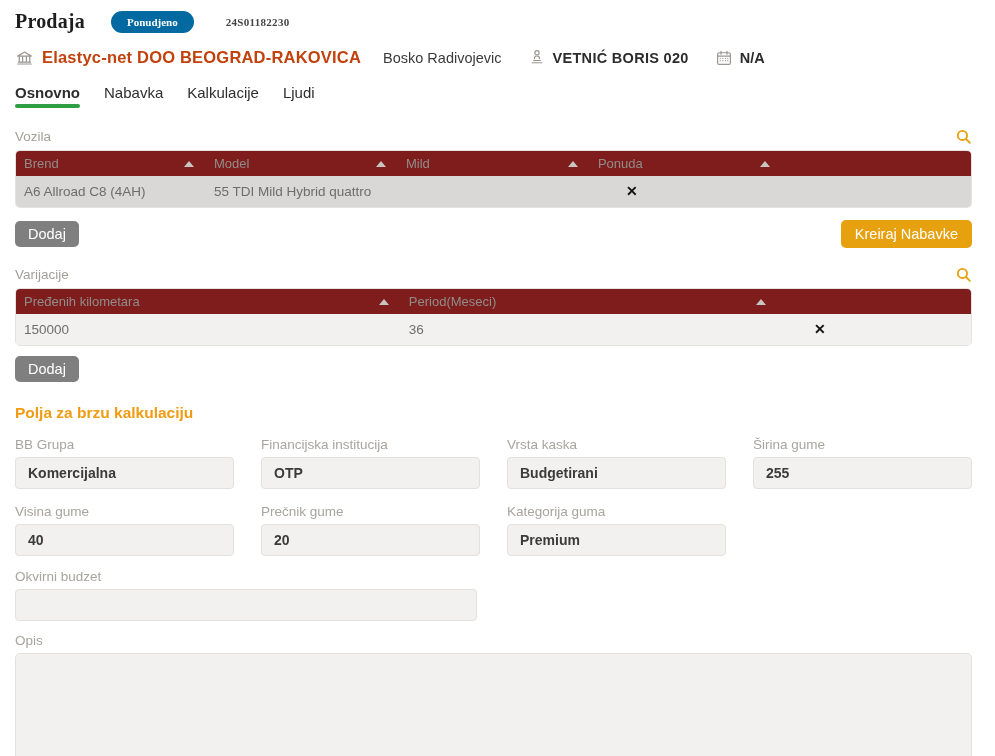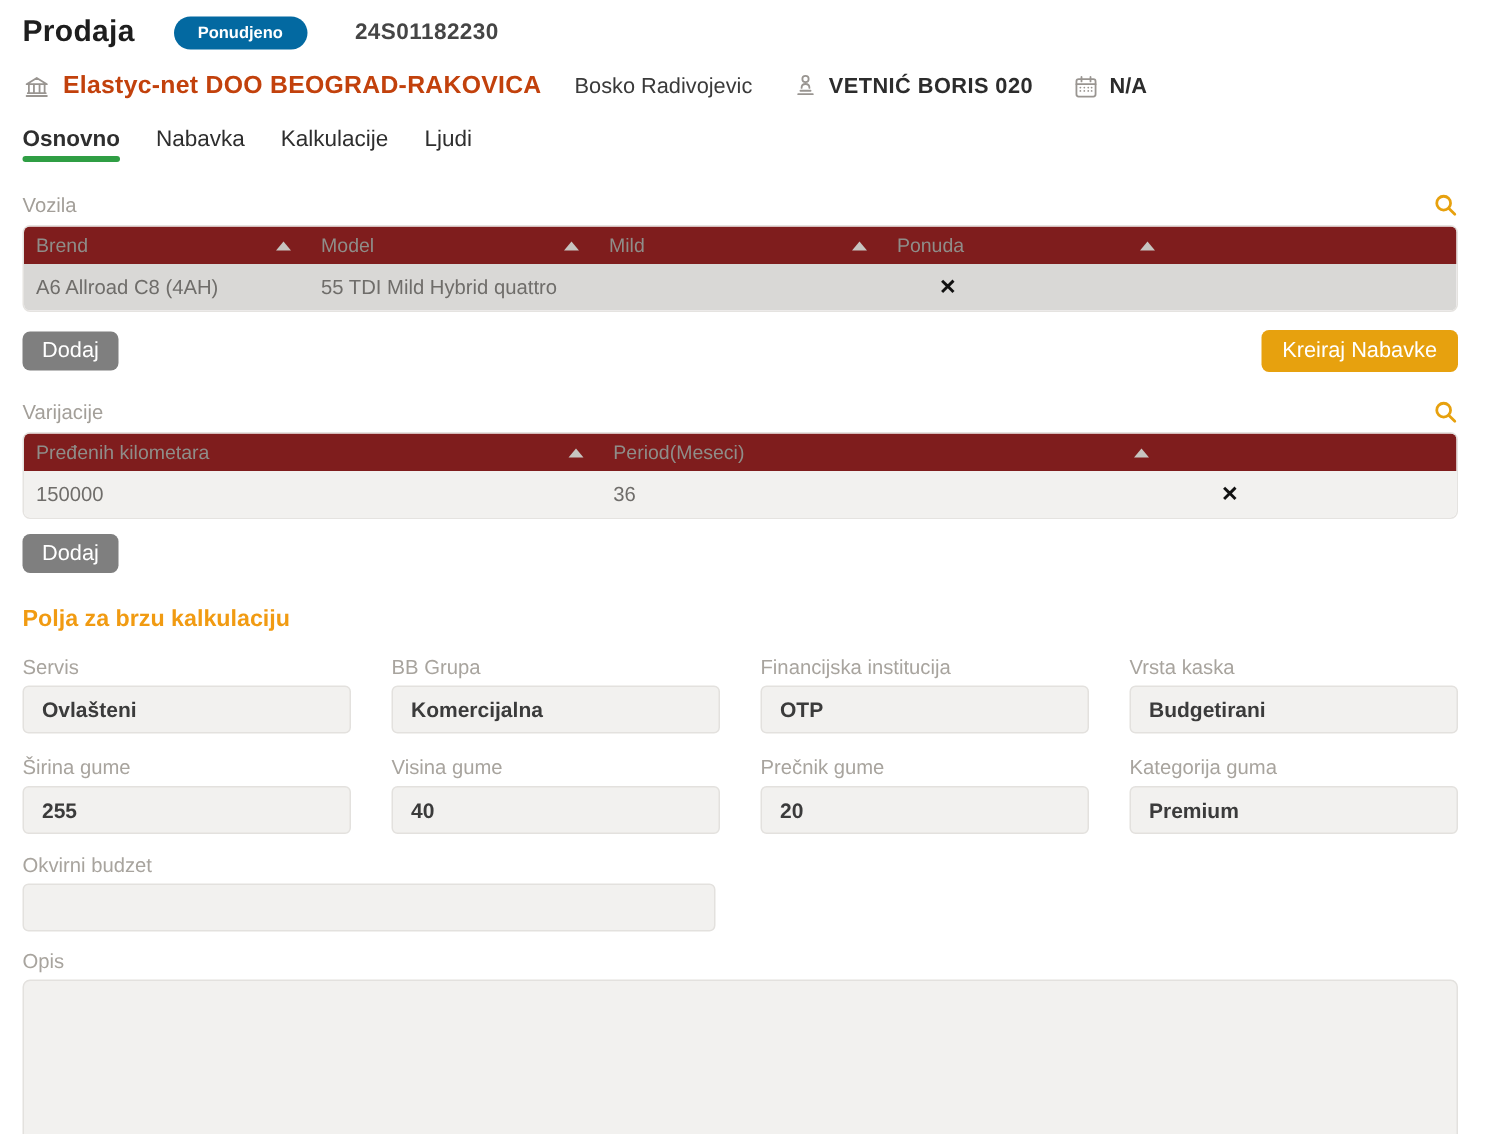--- a/index.html
+++ b/index.html
@@ -7,27 +7,27 @@
   body {
     width: 995px; height: 756px;
     background: #ffffff;
     font-family: "Liberation Sans", "DejaVu Sans", sans-serif;
     color: #3b3b3b;
     overflow: hidden;
   }
   .page { padding: 10px 23px 10px 15px; }
 
   
-  .topbar { display:flex; align-items:center; margin-bottom:15px; }
+  .topbar { display:flex; align-items:center; margin-bottom:15px;font-family:Liberation Serif, serif; }
   .page-title { font-size:20px; font-weight:bold; color:#1e1e1e; margin:0 26px 0 0; letter-spacing:.2px; }
   .status-badge {
     background:#0369a1; color:#fff; font-size:11px; font-weight:600;
     padding:5px 16px; border-radius:999px; margin-right:32px;
   }
-  .ref-number { font-size:15px; color:#454545; font-weight:600; letter-spacing:.3px; }
+  .ref-number { font-size:11px; color:#454545; font-weight:600; letter-spacing:.3px; }
 
   
   .company-bar { display:flex; align-items:center; margin-bottom:17px; }
   .icon { display:inline-flex; align-items:center; justify-content:center; }
   .icon svg { display:block; }
   .company-link {
     color:#c2410c; font-size:16.5px; font-weight:bold; text-decoration:none;
     margin:0 22px 0 8px; letter-spacing:.2px;
   }
   .contact-name { font-size:14.5px; color:#3a3a3a; margin-right:26px; }
@@ -222,24 +222,20 @@
     <div class="btn-row" style="justify-content:flex-start; margin-top:10px;">
       <button class="btn-gray">Dodaj</button>
     </div>
   </div>
 
   <div>
     <div class="quick-title">Polja za brzu kalkulaciju</div>
 
     <div class="fields-grid">
       <div>
-        <label class="field-label">Servis</label>
-        <input class="field-input" value="Ovlašteni" style="">
-      </div>
-      <div>
         <label class="field-label">BB Grupa</label>
         <input class="field-input" value="Komercijalna" style="">
       </div>
       <div>
         <label class="field-label">Financijska institucija</label>
         <input class="field-input" value="OTP" style="">
       </div>
       <div>
         <label class="field-label">Vrsta kaska</label>
         <input class="field-input" value="Budgetirani" style="">

